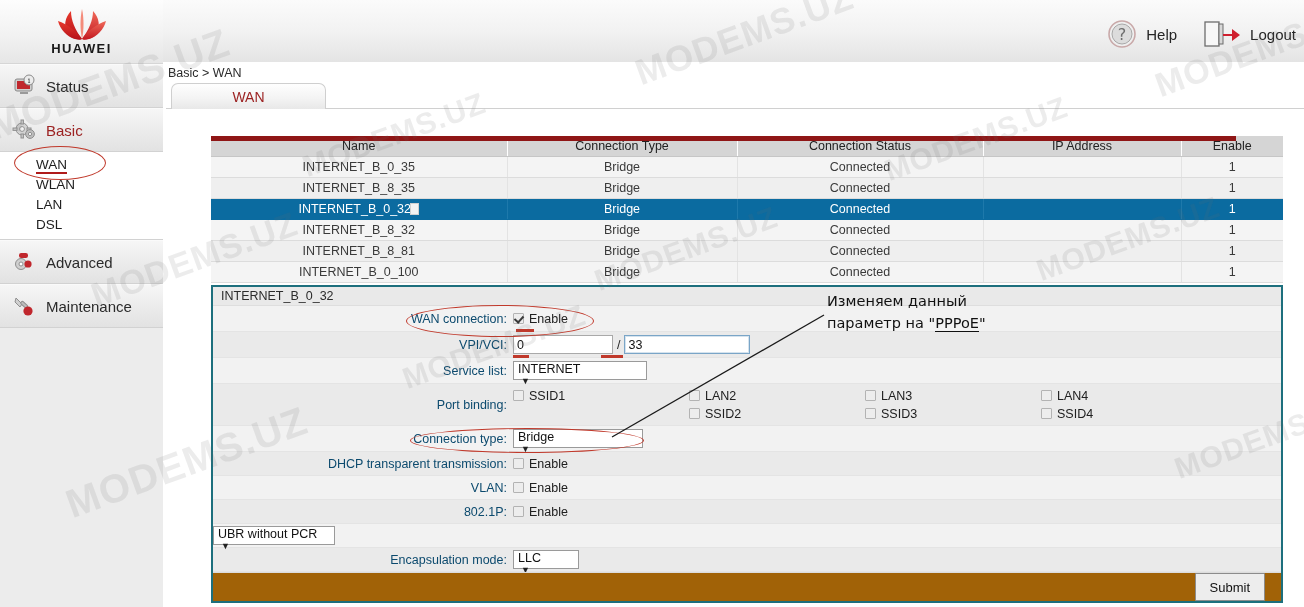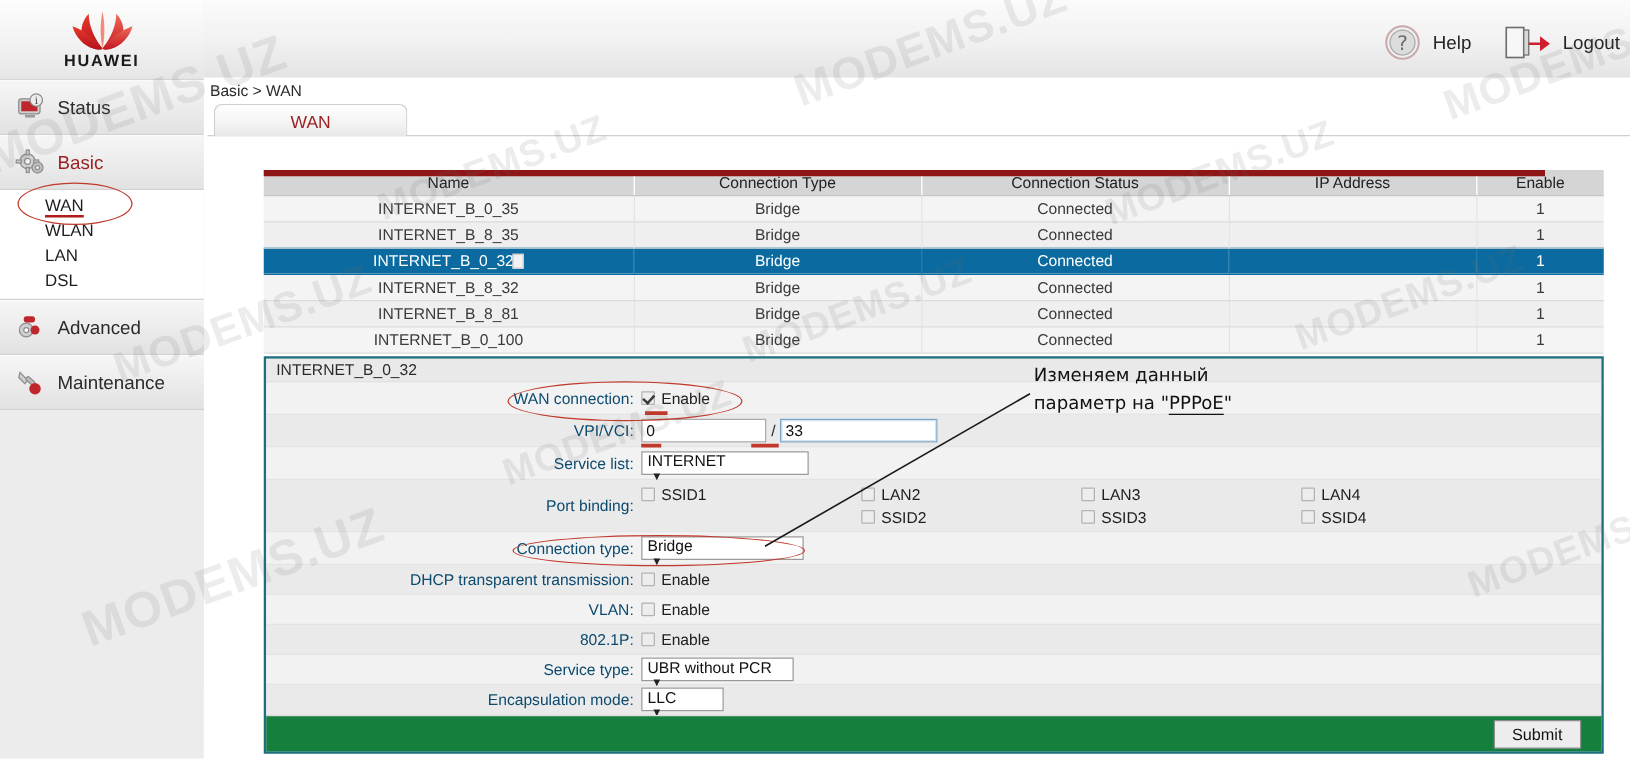--- a/index.html
+++ b/index.html
@@ -202,22 +202,22 @@
   .sel-box .arrow {
     width:15px; text-align:center; font-size:9px; color:#222;
   }
 
   .pb-grid { display:flex; width:100%; }
   .pb-col { width:176px; }
   .pb-cell { display:flex; align-items:center; height:18px; }
 
   #submitrow {
     position:absolute; left:0; right:0; bottom:0; height:29px;
-    background:#15803d; border-top:1px solid #dcdcdc;
-    display:flex; align-items:center; justify-content:flex-end; padding-right:16px;
+    background:#a16207; border-top:1px solid #dcdcdc;
+    display:flex; justify-content:flex-end; padding-right:16px;
   }
   #submit-btn {
     font-family:"Liberation Sans", sans-serif;
     font-size:13px; padding:3px 14px; background:#ededed;
     border:1px solid #8c8c8c; color:#111; cursor:pointer;
     border-radius:1px;
   }
 
   
   #ru-note {
@@ -526,21 +526,20 @@
 
     <div class="frow odd" style="height:24px;">
       <div class="flabel">802.1P:</div>
       <div class="fctrl">
         <span class="cb"></span>
         <span class="cb-lbl">Enable</span>
       </div>
     </div>
 
     <div class="frow" style="height:24px;">
-      <div class="flabel">Service type:</div>
       <div class="fctrl">
         <div class="sel-box" style="width:122px;">
           <span class="sv">UBR without PCR</span>
           <span class="arrow">▼</span>
         </div>
       </div>
     </div>
 
     <div class="frow odd" style="height:24px;">
       <div class="flabel">Encapsulation mode:</div>

